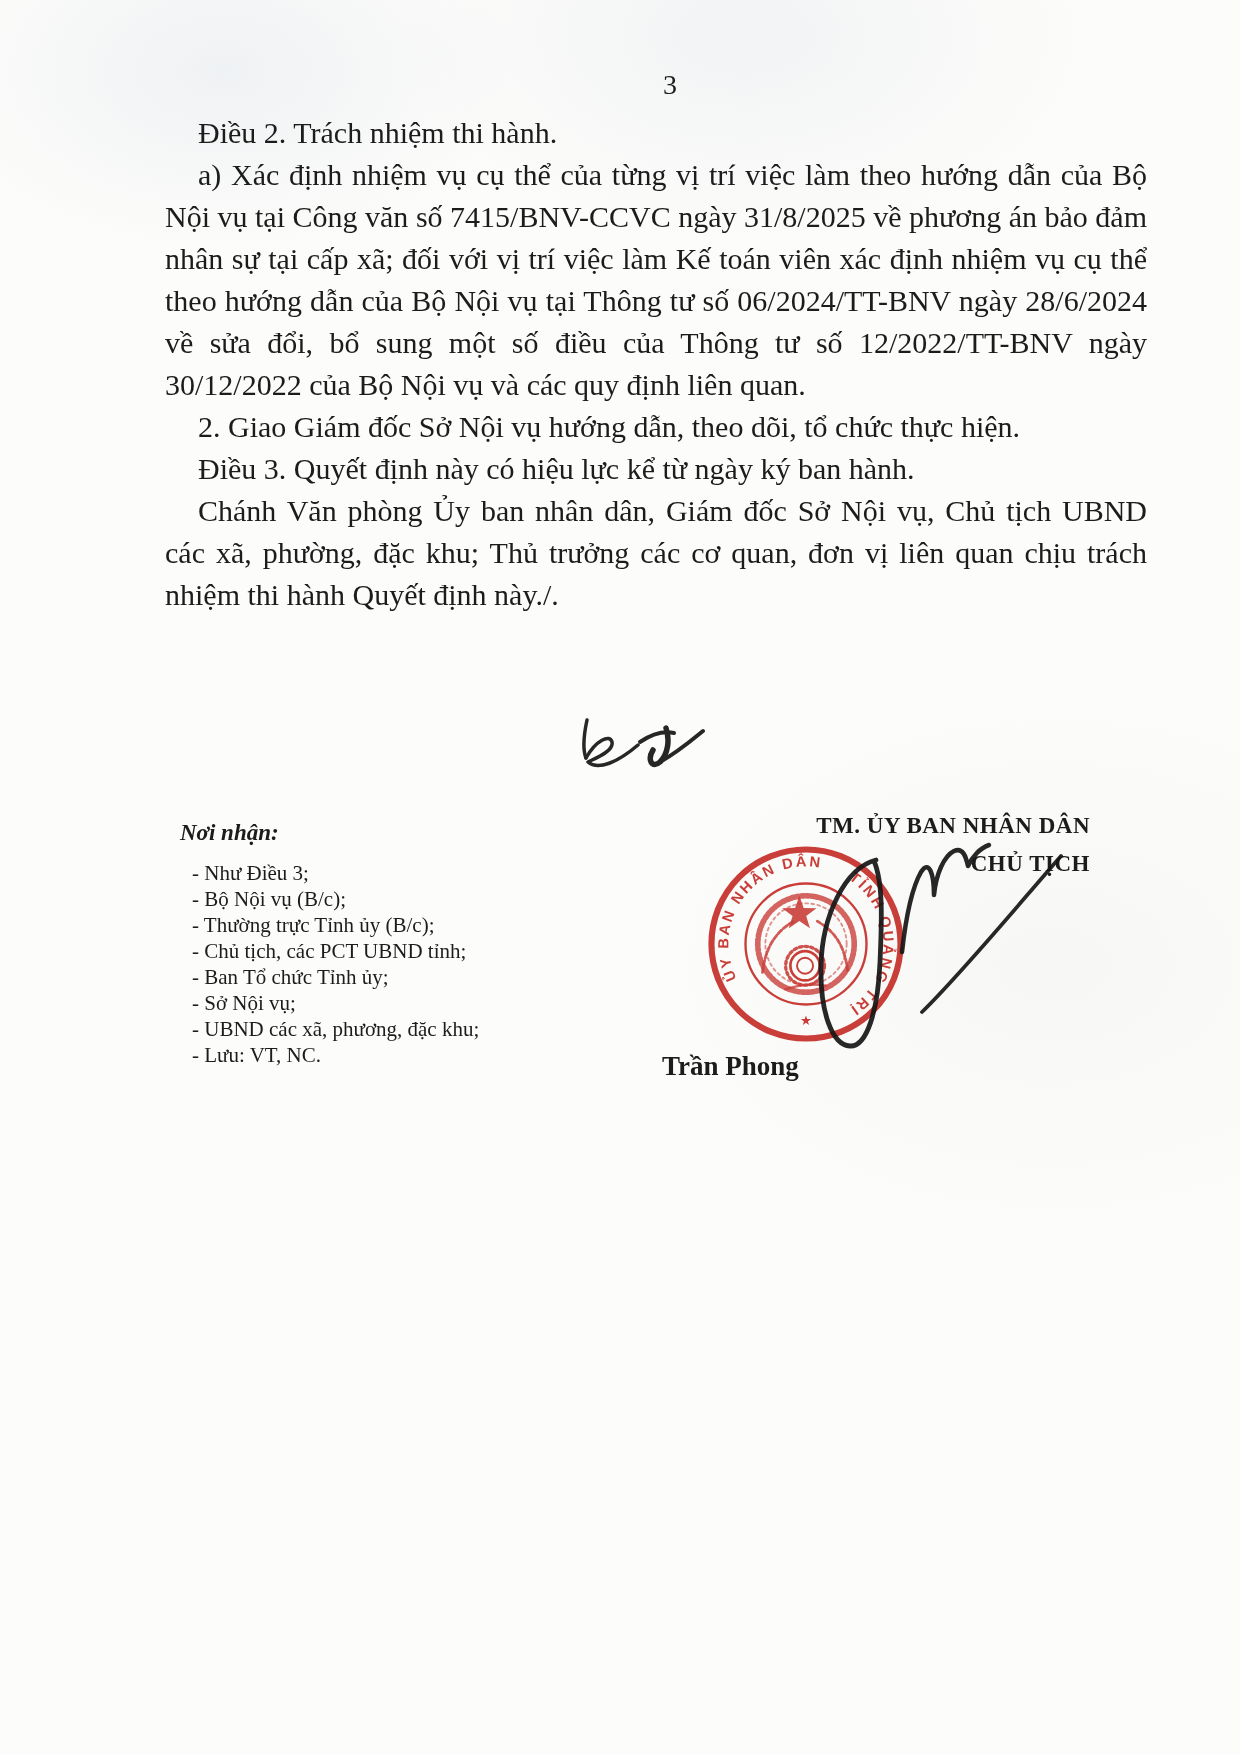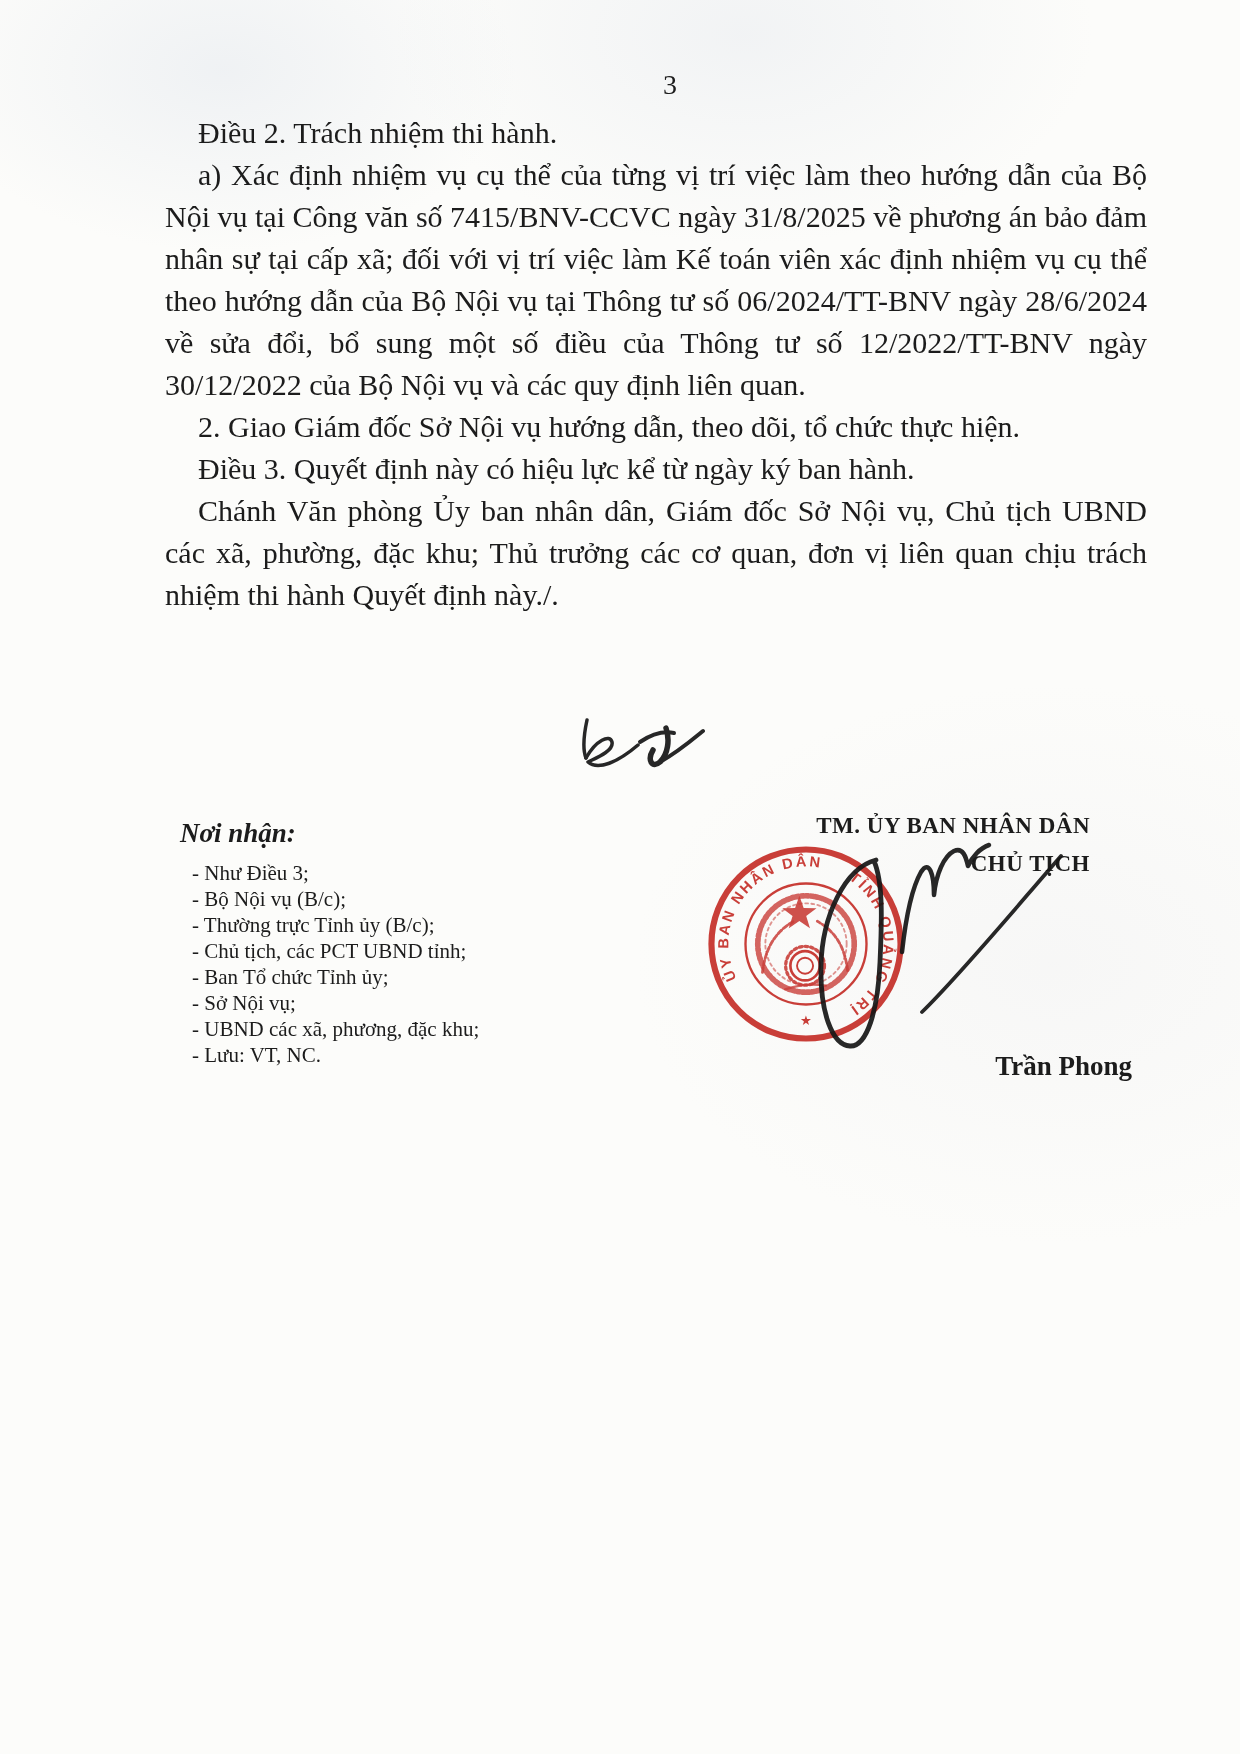--- a/index.html
+++ b/index.html
@@ -27,36 +27,36 @@
     position:absolute;left:165px;top:112px;width:982px;
     font-size:30px;line-height:42px;
     text-align:justify;
   }
   .doc-body p{margin:0;text-indent:33px;}
   .doc-body b{font-weight:400;}
   .recipients{
     position:absolute;left:180px;top:818px;width:460px;
   }
   .recipients-title{
-    font-size:27px;font-weight:700;font-style:italic;line-height:30px;
+    font-size:23px;font-weight:700;font-style:italic;line-height:30px;
     margin-bottom:3px;
   }
   .recipients-list{
     list-style:none;margin:12px;padding:0;
     font-size:21px;line-height:26px;
   }
   .sign-head{
     position:absolute;left:690px;top:811px;width:400px;
     text-align:right;z-index:3;
   }
   .sign-authority{font-size:23px;font-weight:700;line-height:30px;letter-spacing:.5px;}
   .sign-position{font-size:23px;font-weight:700;line-height:30px;margin-top:8px;letter-spacing:.5px;}
   .sign-name{
-    position:absolute;left:732px;top:1051px;width:400px;
-    text-align:right;font-size:27px;font-weight:700;z-index:3;
+    position:absolute;left:662px;top:1051px;width:400px;
+    text-align:left;font-size:27px;font-weight:700;z-index:3;
   }
   .seal-svg{
     position:absolute;left:702px;top:840px;width:208px;height:208px;
     z-index:2;opacity:.93;mix-blend-mode:multiply;
   }
   .sig-svg{
     position:absolute;left:540px;top:690px;width:560px;height:380px;
     z-index:4;
   }
   .seal-arc-text{

